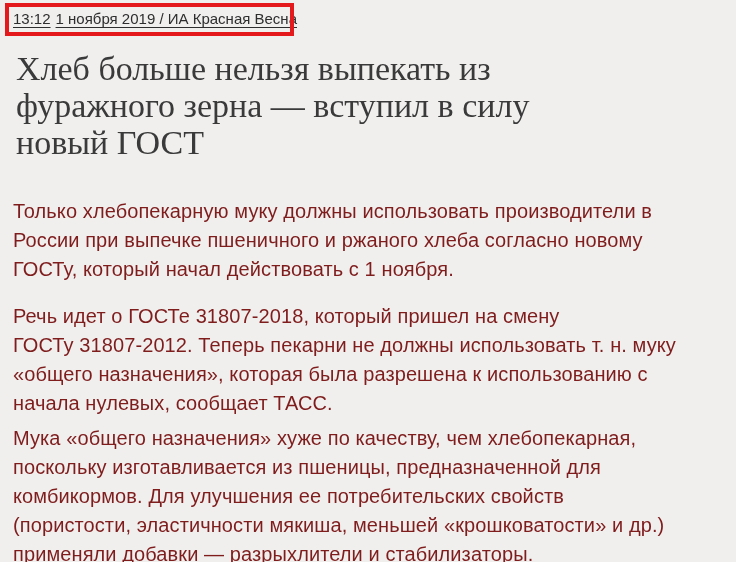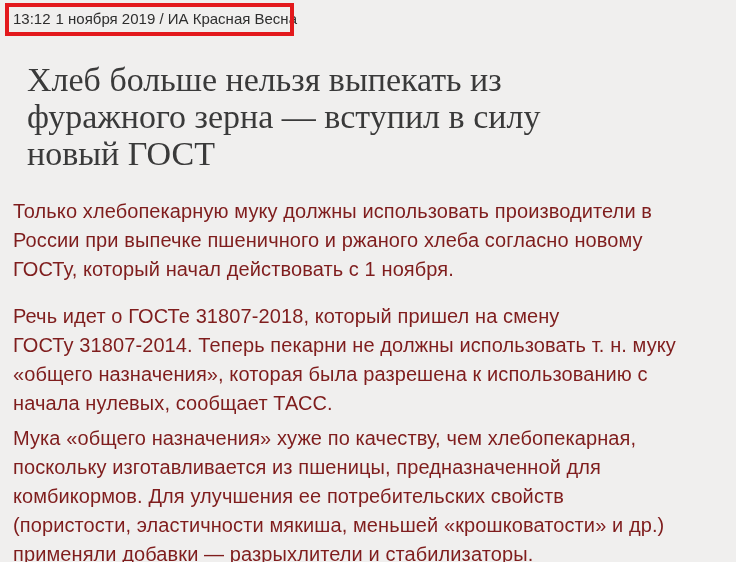--- a/index.html
+++ b/index.html
@@ -18,41 +18,42 @@
     position: absolute;
     inset: 0;
   }
   .meta {
     position: absolute;
     left: 13px;
     top: 9px;
     font-size: 15px;
     line-height: 20px;
     color: #2e2e2e;
+    text-decoration: underline;
     text-underline-offset: 3px;
     white-space: nowrap;
     cursor: pointer;
   }
   .meta .time {
     margin-right: 5px;
   }
   .annotation-box {
     position: absolute;
     left: 5px;
     top: 3px;
     width: 281px;
     height: 25px;
     border: 4px solid #e3191c;
     pointer-events: none;
   }
   h1.headline {
     position: absolute;
     left: 12px;
     top: 46px;
-    margin: 15px;
+    margin: 4px;
     font-family: "Liberation Serif", "DejaVu Serif", serif;
     font-weight: 400;
     font-size: 34px;
     line-height: 37px;
     color: #3a3a3a;
     white-space: pre-line;
   }
   p.body-paragraph {
     position: absolute;
     left: 13px;
@@ -80,21 +81,21 @@
 
   <h1 class="headline">Хлеб больше нельзя выпекать из
 фуражного зерна — вступил в силу
 новый ГОСТ</h1>
 
   <p id="p1" class="body-paragraph">Только хлебопекарную муку должны использовать производители в
 России при выпечке пшеничного и ржаного хлеба согласно новому
 ГОСТу, который начал действовать с 1 ноября.</p>
 
   <p id="p2" class="body-paragraph">Речь идет о ГОСТе 31807-2018, который пришел на смену
-ГОСТу 31807-2014. Теперь пекарни не должны использовать т. н. муку
+ГОСТу 31807-2012. Теперь пекарни не должны использовать т. н. муку
 «общего назначения», которая была разрешена к использованию с
 начала нулевых, сообщает ТАСС.</p>
 
   <p id="p3" class="body-paragraph">Мука «общего назначения» хуже по качеству, чем хлебопекарная,
 поскольку изготавливается из пшеницы, предназначенной для
 комбикормов. Для улучшения ее потребительских свойств
 (пористости, эластичности мякиша, меньшей «крошковатости» и др.)
 применяли добавки — разрыхлители и стабилизаторы.</p>
 
 </div>

